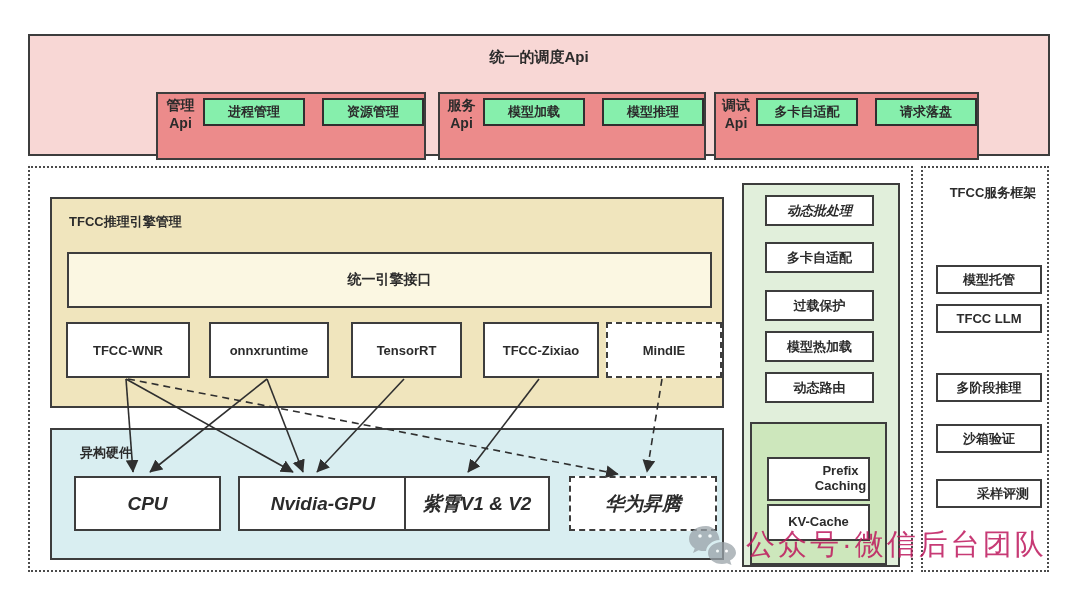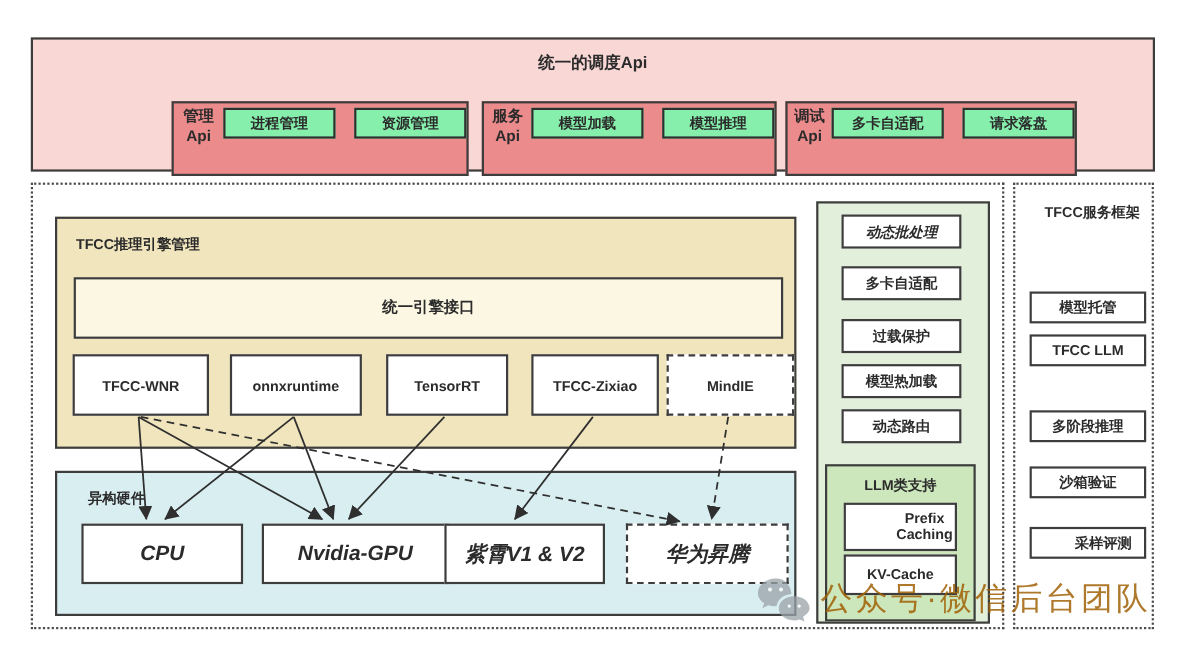--- a/index.html
+++ b/index.html
@@ -51,21 +51,21 @@
   .svc-title{position:absolute;left:16px;right:0;top:16px;text-align:center;font-size:13px;font-weight:700;}
   .svc{position:absolute;left:13px;width:106px;height:29px;background:#ffffff;border:2px solid #3d3d3d;
     box-sizing:border-box;display:flex;align-items:center;justify-content:center;font-size:13px;font-weight:700;}
   .s1{top:85px;margin-top:12px;} .s2{top:136px;} .s3{top:193px;margin-top:12px;} .s4{top:256px;} .s5{top:311px;padding-left:28px;}
   
   .arrows{position:absolute;left:0;top:0;width:1080px;height:595px;pointer-events:none;z-index:6;}
   .arrows line{stroke:#2f2f2f;stroke-width:1.6;}
   .arrows line.dash{stroke-dasharray:7 5;}
   
   .wm{position:absolute;left:686px;top:524px;z-index:9;display:flex;align-items:center;pointer-events:none;}
-  .wm-text{font-size:29px;letter-spacing:3px;color:#a16207;opacity:.85;white-space:nowrap;font-weight:400;}
+  .wm-text{font-size:29px;letter-spacing:3px;color:#be185d;opacity:.85;white-space:nowrap;font-weight:400;}
   .wm-icon{margin-right:8px;opacity:.75;}
 </style>
 </head>
 <body>
 
 <div class="canvas">
 
   <div class="panel pink">
     <div class="pink-title">统一的调度Api</div>
 
@@ -114,21 +114,20 @@
     <div class="hw h4">华为昇腾</div>
   </div>
 
   <div class="panel green">
     <div class="cap c1">动态批处理</div>
     <div class="cap c2">多卡自适配</div>
     <div class="cap c3">过载保护</div>
     <div class="cap c4">模型热加载</div>
     <div class="cap c5">动态路由</div>
     <div class="llm">
-      <div class="llm-title">LLM类支持</div>
       <div class="llm-box l1">Prefix Caching</div>
       <div class="llm-box l2">KV-Cache</div>
     </div>
   </div>
 
   <div class="panel dotted-right">
     <div class="svc-title">TFCC服务框架</div>
     <div class="svc s1">模型托管</div>
     <div class="svc s2">TFCC LLM</div>
     <div class="svc s3">多阶段推理</div>

